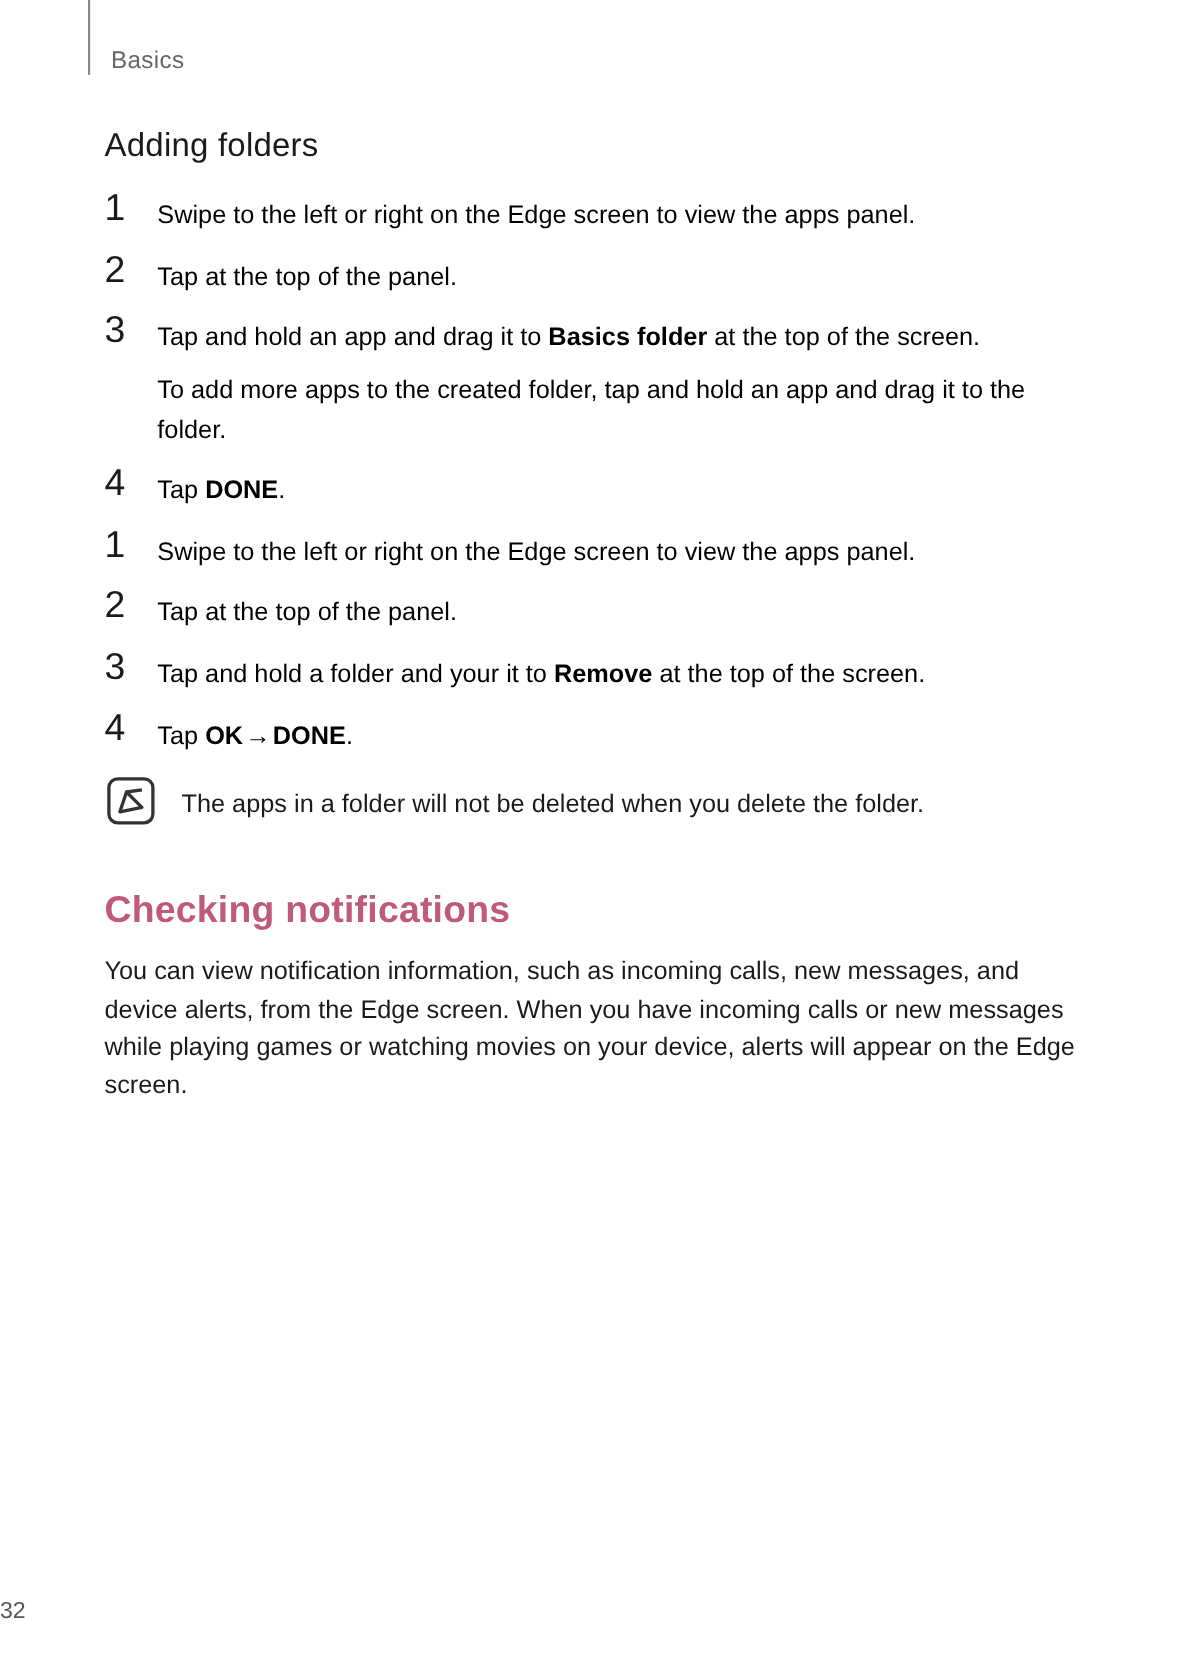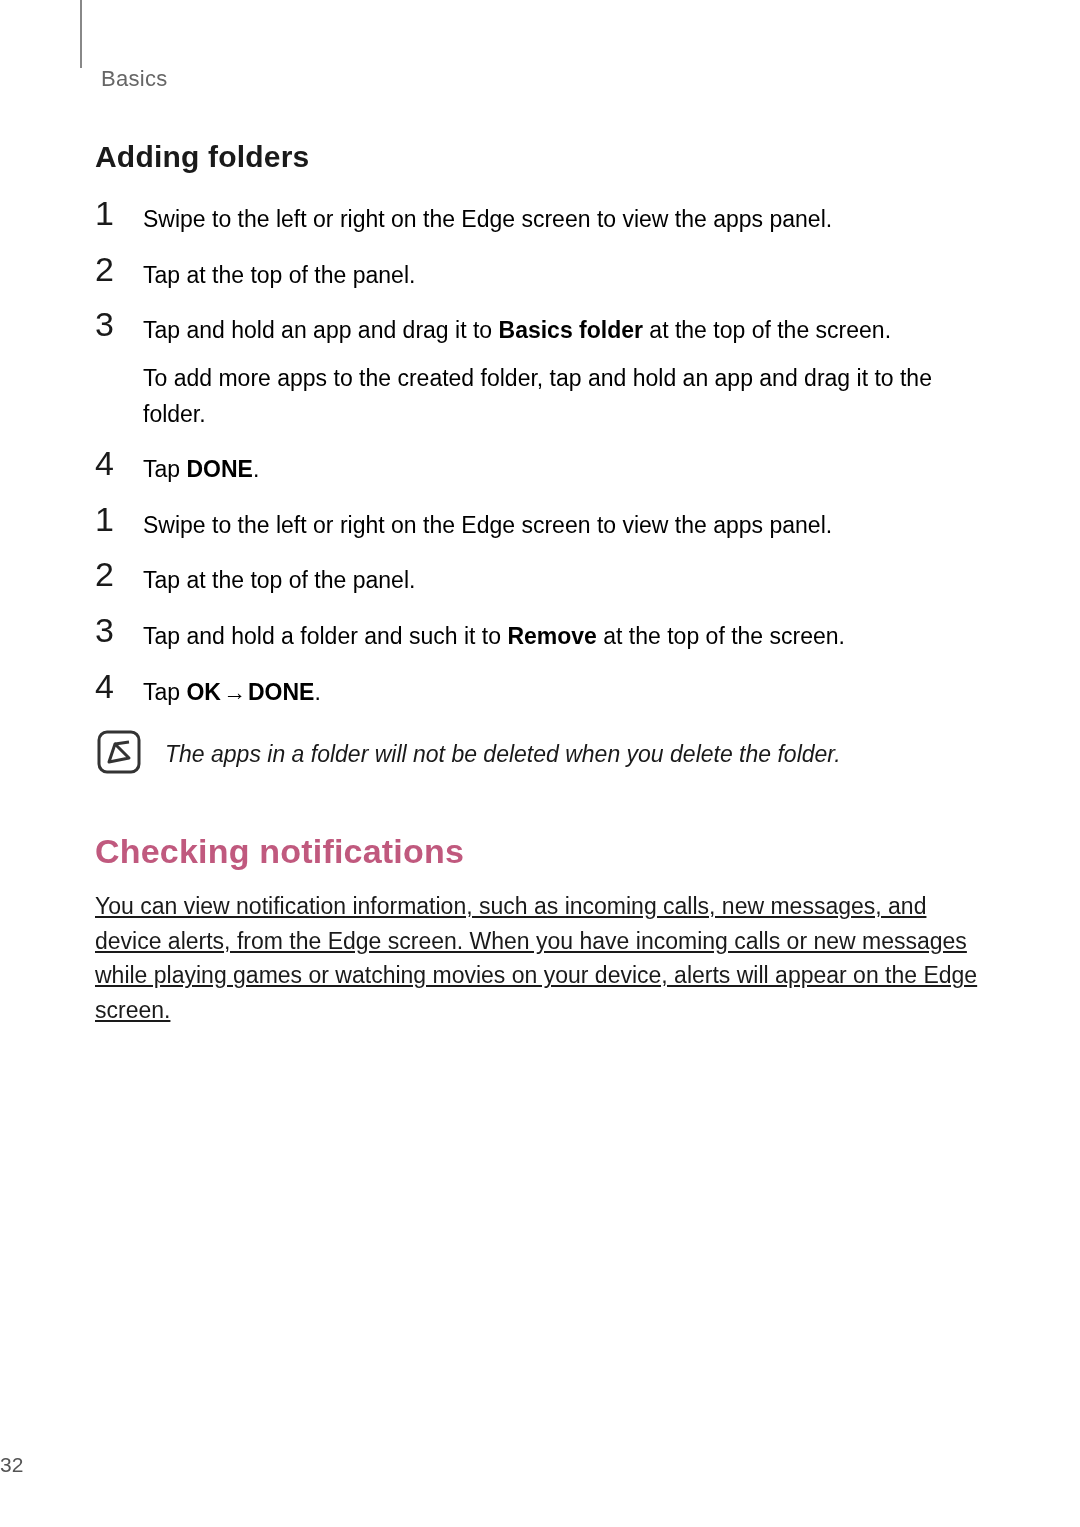--- a/index.html
+++ b/index.html
@@ -9,40 +9,40 @@
     }
     body {
       width: 1080px;
       height: 1527px;
       background: #fff;
       font-family: "Segoe UI", Tahoma, Arial, sans-serif;
       color: #1a1a1a;
       position: relative;
     }
     .page {
-      padding: 66px 95px 0 95px;
+      padding: 42px 95px 0 95px;
     }
     .header-line {
       position: absolute;
       top: 0;
       left: 80px;
       width: 2px;
       height: 68px;
       background: #888;
     }
     .breadcrumb {
       font-size: 22px;
       color: #666;
       margin-bottom: 48px;
       padding-left: 6px;
       letter-spacing: 0.3px;
     }
     .section-heading {
       font-size: 30px;
-      font-weight: 700;
+      font-weight: 400;
       color: #1a1a1a;
       margin-bottom: 22px;
       margin-top: 8px;
       letter-spacing: 0.2px;
     }
     .step {
       display: flex;
       align-items: flex-start;
       margin-bottom: 14px;
     }
@@ -67,21 +67,20 @@
       margin-top: 12px;
     }
     .bold {
       font-weight: 700;
     }
     .note-row {
       display: flex;
       align-items: flex-start;
       margin-top: 18px;
       margin-bottom: 8px;
-      font-style: italic;
     }
     .note-icon {
       width: 48px;
       height: 48px;
       flex-shrink: 0;
       margin-right: 22px;
     }
     .note-text {
       font-size: 23px;
       color: #1a1a1a;
@@ -93,21 +92,20 @@
       font-weight: 600;
       color: #c0597e;
       margin-top: 56px;
       margin-bottom: 18px;
       letter-spacing: 0.2px;
     }
     .body-para {
       font-size: 23px;
       color: #1a1a1a;
       line-height: 1.5;
-      text-decoration: underline;
     }
     .page-number {
       position: absolute;
       bottom: 50px;
       left: 0;
       right: 0;
       text-align: left;
       font-size: 21px;
       color: #555;
     }
@@ -163,21 +161,21 @@
   <div class="step">
     <div class="step-num">2</div>
     <div class="step-body">
       <span>Tap </span><span> at the top of the panel.</span>
     </div>
   </div>
 
   <div class="step">
     <div class="step-num">3</div>
     <div class="step-body">
-      <span>Tap and hold a folder and such it to </span><span class="bold">Remove</span><span> at the top of the screen.</span>
+      <span>Tap and hold a folder and your it to </span><span class="bold">Remove</span><span> at the top of the screen.</span>
     </div>
   </div>
 
   <div class="step">
     <div class="step-num">4</div>
     <div class="step-body">
       <span>Tap </span><span class="bold">OK</span><span class="arrow"> → </span><span class="bold">DONE</span><span>.</span>
     </div>
   </div>
 

